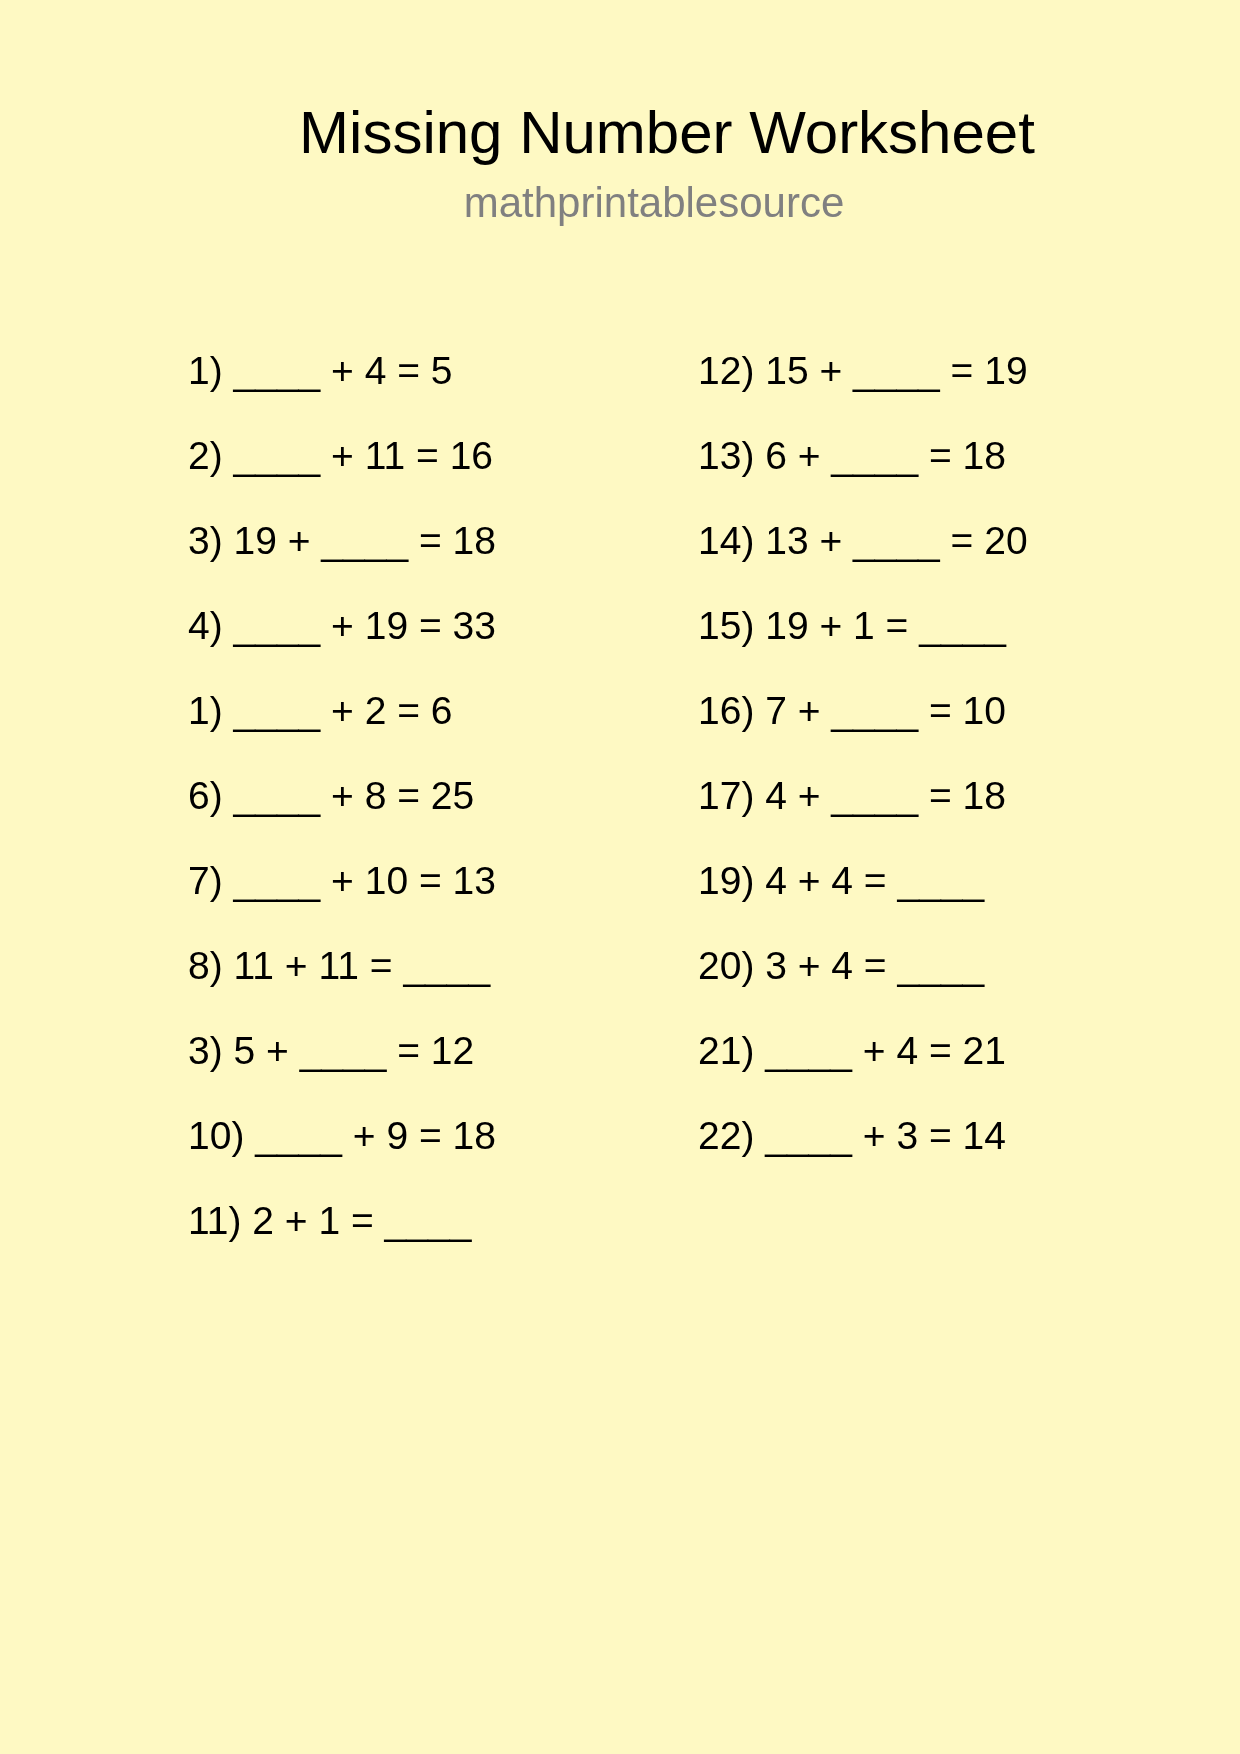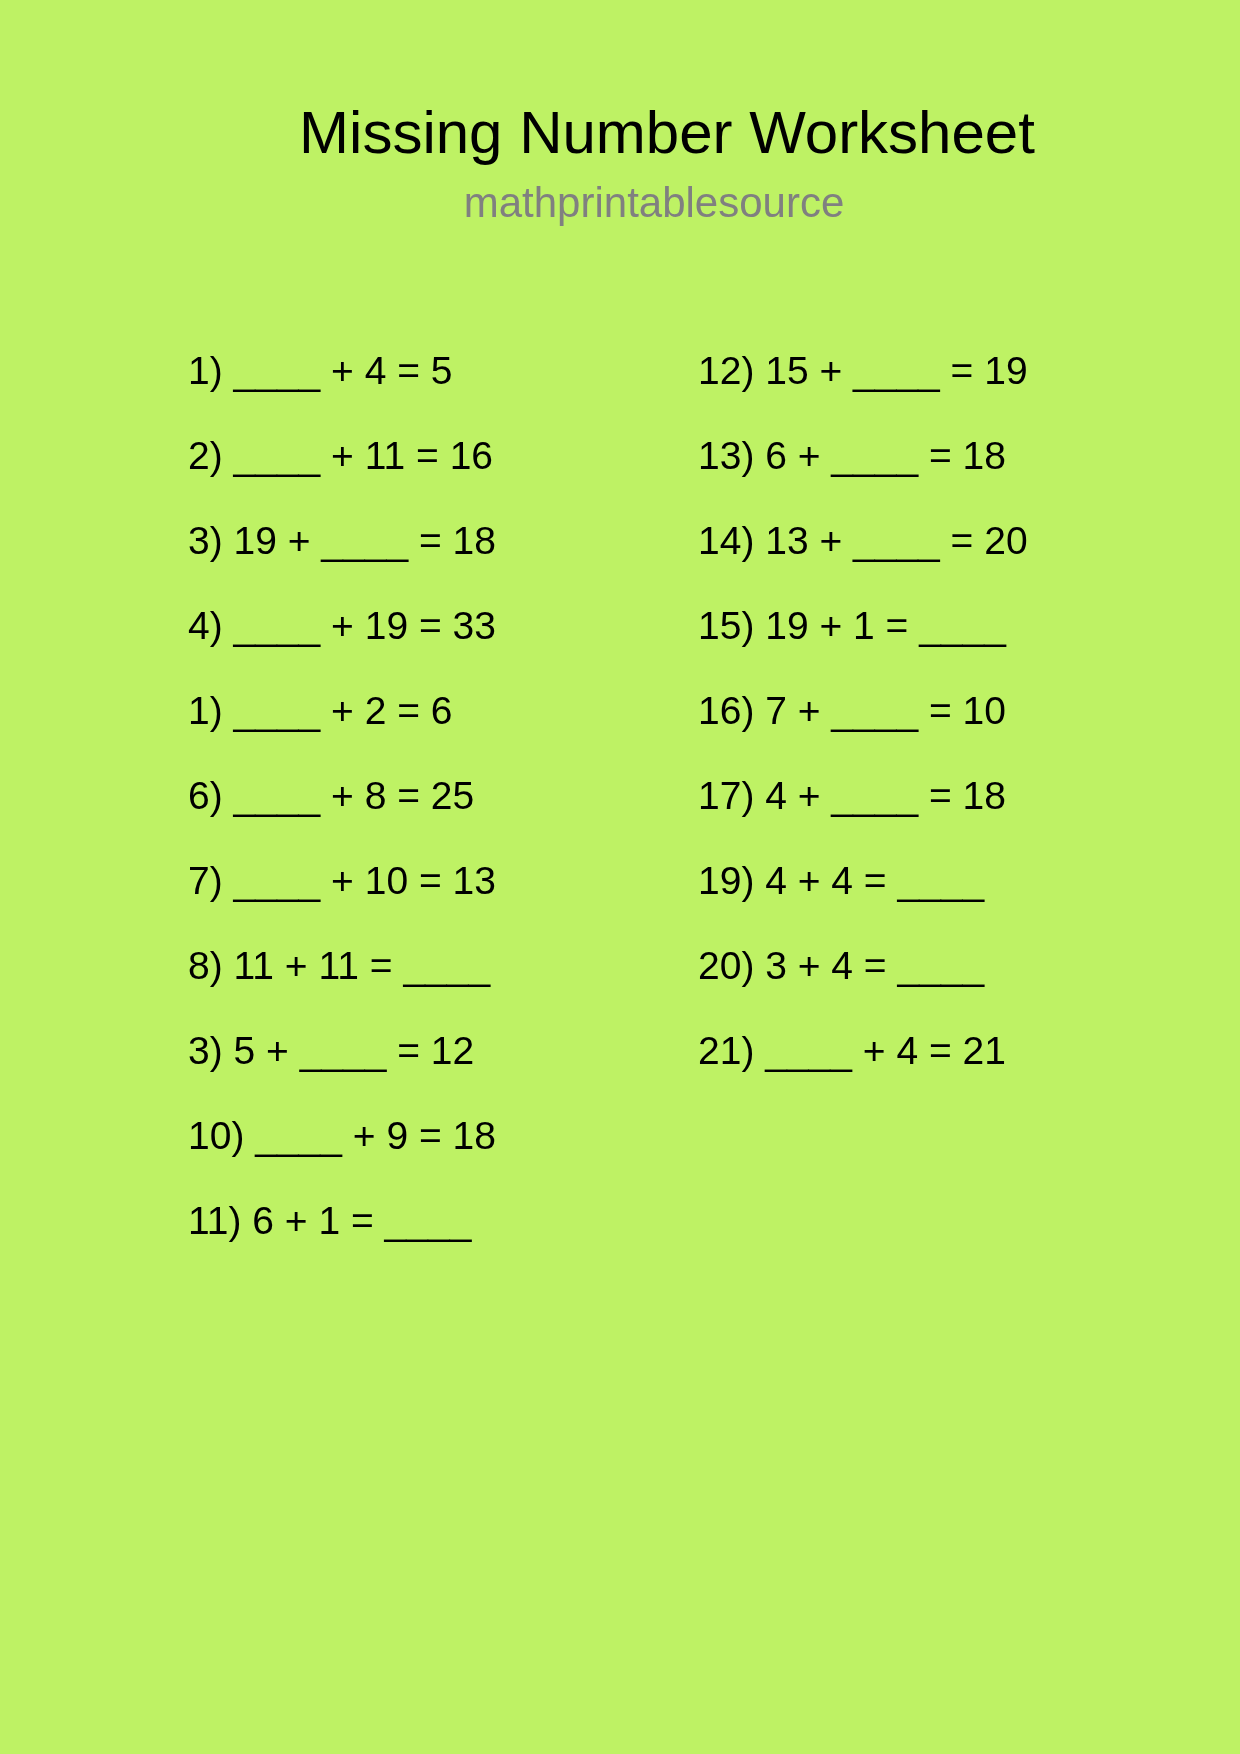--- a/index.html
+++ b/index.html
@@ -13,21 +13,21 @@
       position: relative;
       overflow: hidden;
       font-family: "Liberation Sans", sans-serif;
       color: #000000;
     }
     .page {
       position: absolute;
       left: 0; top: 0;
       width: 1240px;
       height: 1754px;
-      background: #bef264;
+      background: #fef9c3;
     }
     .title {
       position: absolute;
       left: 0;
       width: 1240px;
       top: 98px;
       text-align: center;
       font-size: 60px;
       line-height: 70px;
       color: #000000;
@@ -72,27 +72,28 @@
     <div class="problem">1) ____ + 4 = 5</div>
     <div class="problem">2) ____ + 11 = 16</div>
     <div class="problem">3) 19 + ____ = 18</div>
     <div class="problem">4) ____ + 19 = 33</div>
     <div class="problem">1) ____ + 2 = 6</div>
     <div class="problem">6) ____ + 8 = 25</div>
     <div class="problem">7) ____ + 10 = 13</div>
     <div class="problem">8) 11 + 11 = ____</div>
     <div class="problem">3) 5 + ____ = 12</div>
     <div class="problem">10) ____ + 9 = 18</div>
-    <div class="problem">11) 6 + 1 = ____</div>
+    <div class="problem">11) 2 + 1 = ____</div>
   </div>
 
   <div class="column right">
     <div class="problem">12) 15 + ____ = 19</div>
     <div class="problem">13) 6 + ____ = 18</div>
     <div class="problem">14) 13 + ____ = 20</div>
     <div class="problem">15) 19 + 1 = ____</div>
     <div class="problem">16) 7 + ____ = 10</div>
     <div class="problem">17) 4 + ____ = 18</div>
     <div class="problem">19) 4 + 4 = ____</div>
     <div class="problem">20) 3 + 4 = ____</div>
     <div class="problem">21) ____ + 4 = 21</div>
+    <div class="problem">22) ____ + 3 = 14</div>
   </div>
 </div>
 
 </body></html>

